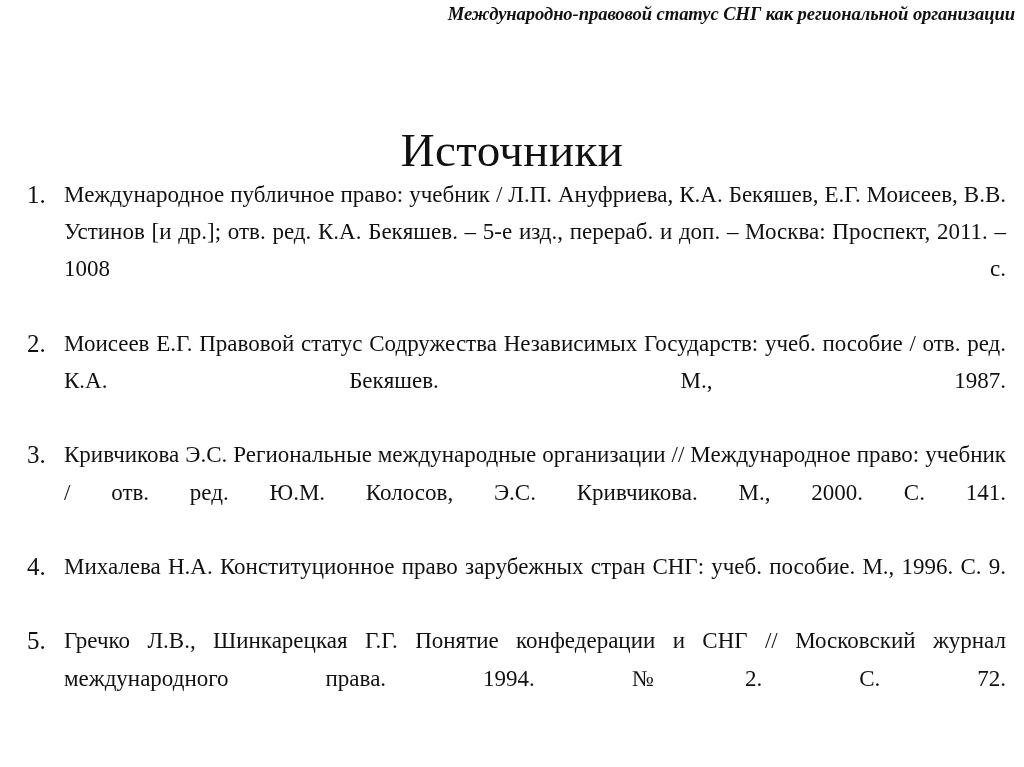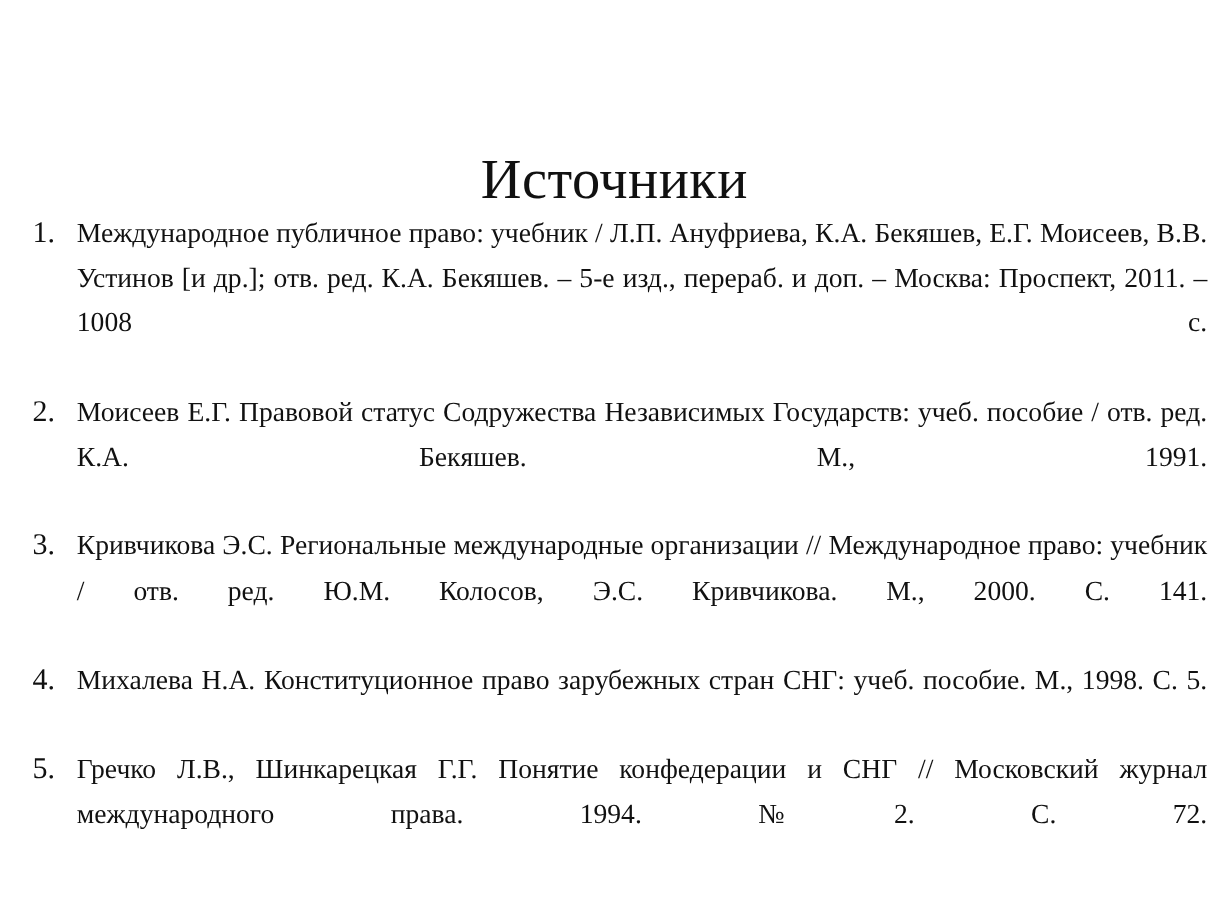--- a/index.html
+++ b/index.html
@@ -113,45 +113,48 @@
     display: inline-block;
     width: 100%;
   }
 
 </style>
 </head>
 <body>
 
 <div class="slide">
 
+  <div class="slide-header">
+    <span class="header-text">Международно-правовой статус СНГ как региональной организации</span>
+  </div>
 
   <div class="slide-title">
     <span class="title-text">Источники</span>
   </div>
 
   <div class="ref-list">
 
     <div class="ref-item">
       <span class="ref-num">1.</span>
       <span class="ref-text">Международное публичное право: учебник / Л.П. Ануфриева, К.А. Бекяшев, Е.Г. Моисеев, В.В. Устинов [и др.]; отв. ред. К.А. Бекяшев. – 5-е изд., перераб. и доп. – Москва: Проспект, 2011. – 1008 с.</span>
     </div>
 
     <div class="ref-item">
       <span class="ref-num">2.</span>
-      <span class="ref-text">Моисеев Е.Г. Правовой статус Содружества Независимых Государств: учеб. пособие / отв. ред. К.А. Бекяшев. М., 1991.</span>
+      <span class="ref-text">Моисеев Е.Г. Правовой статус Содружества Независимых Государств: учеб. пособие / отв. ред. К.А. Бекяшев. М., 1987.</span>
     </div>
 
     <div class="ref-item">
       <span class="ref-num">3.</span>
       <span class="ref-text">Кривчикова Э.С. Региональные международные организации // Международное право: учебник / отв. ред. Ю.М. Колосов, Э.С. Кривчикова. М., 2000. С. 141.</span>
     </div>
 
     <div class="ref-item">
       <span class="ref-num">4.</span>
-      <span class="ref-text">Михалева Н.А. Конституционное право зарубежных стран СНГ: учеб. пособие. М., 1998. С. 5.</span>
+      <span class="ref-text">Михалева Н.А. Конституционное право зарубежных стран СНГ: учеб. пособие. М., 1996. С. 9.</span>
     </div>
 
     <div class="ref-item">
       <span class="ref-num">5.</span>
       <span class="ref-text">Гречко Л.В., Шинкарецкая Г.Г. Понятие конфедерации и СНГ // Московский журнал международного права. 1994. №2. С. 72.</span>
     </div>
 
   </div>
 
 </div>

